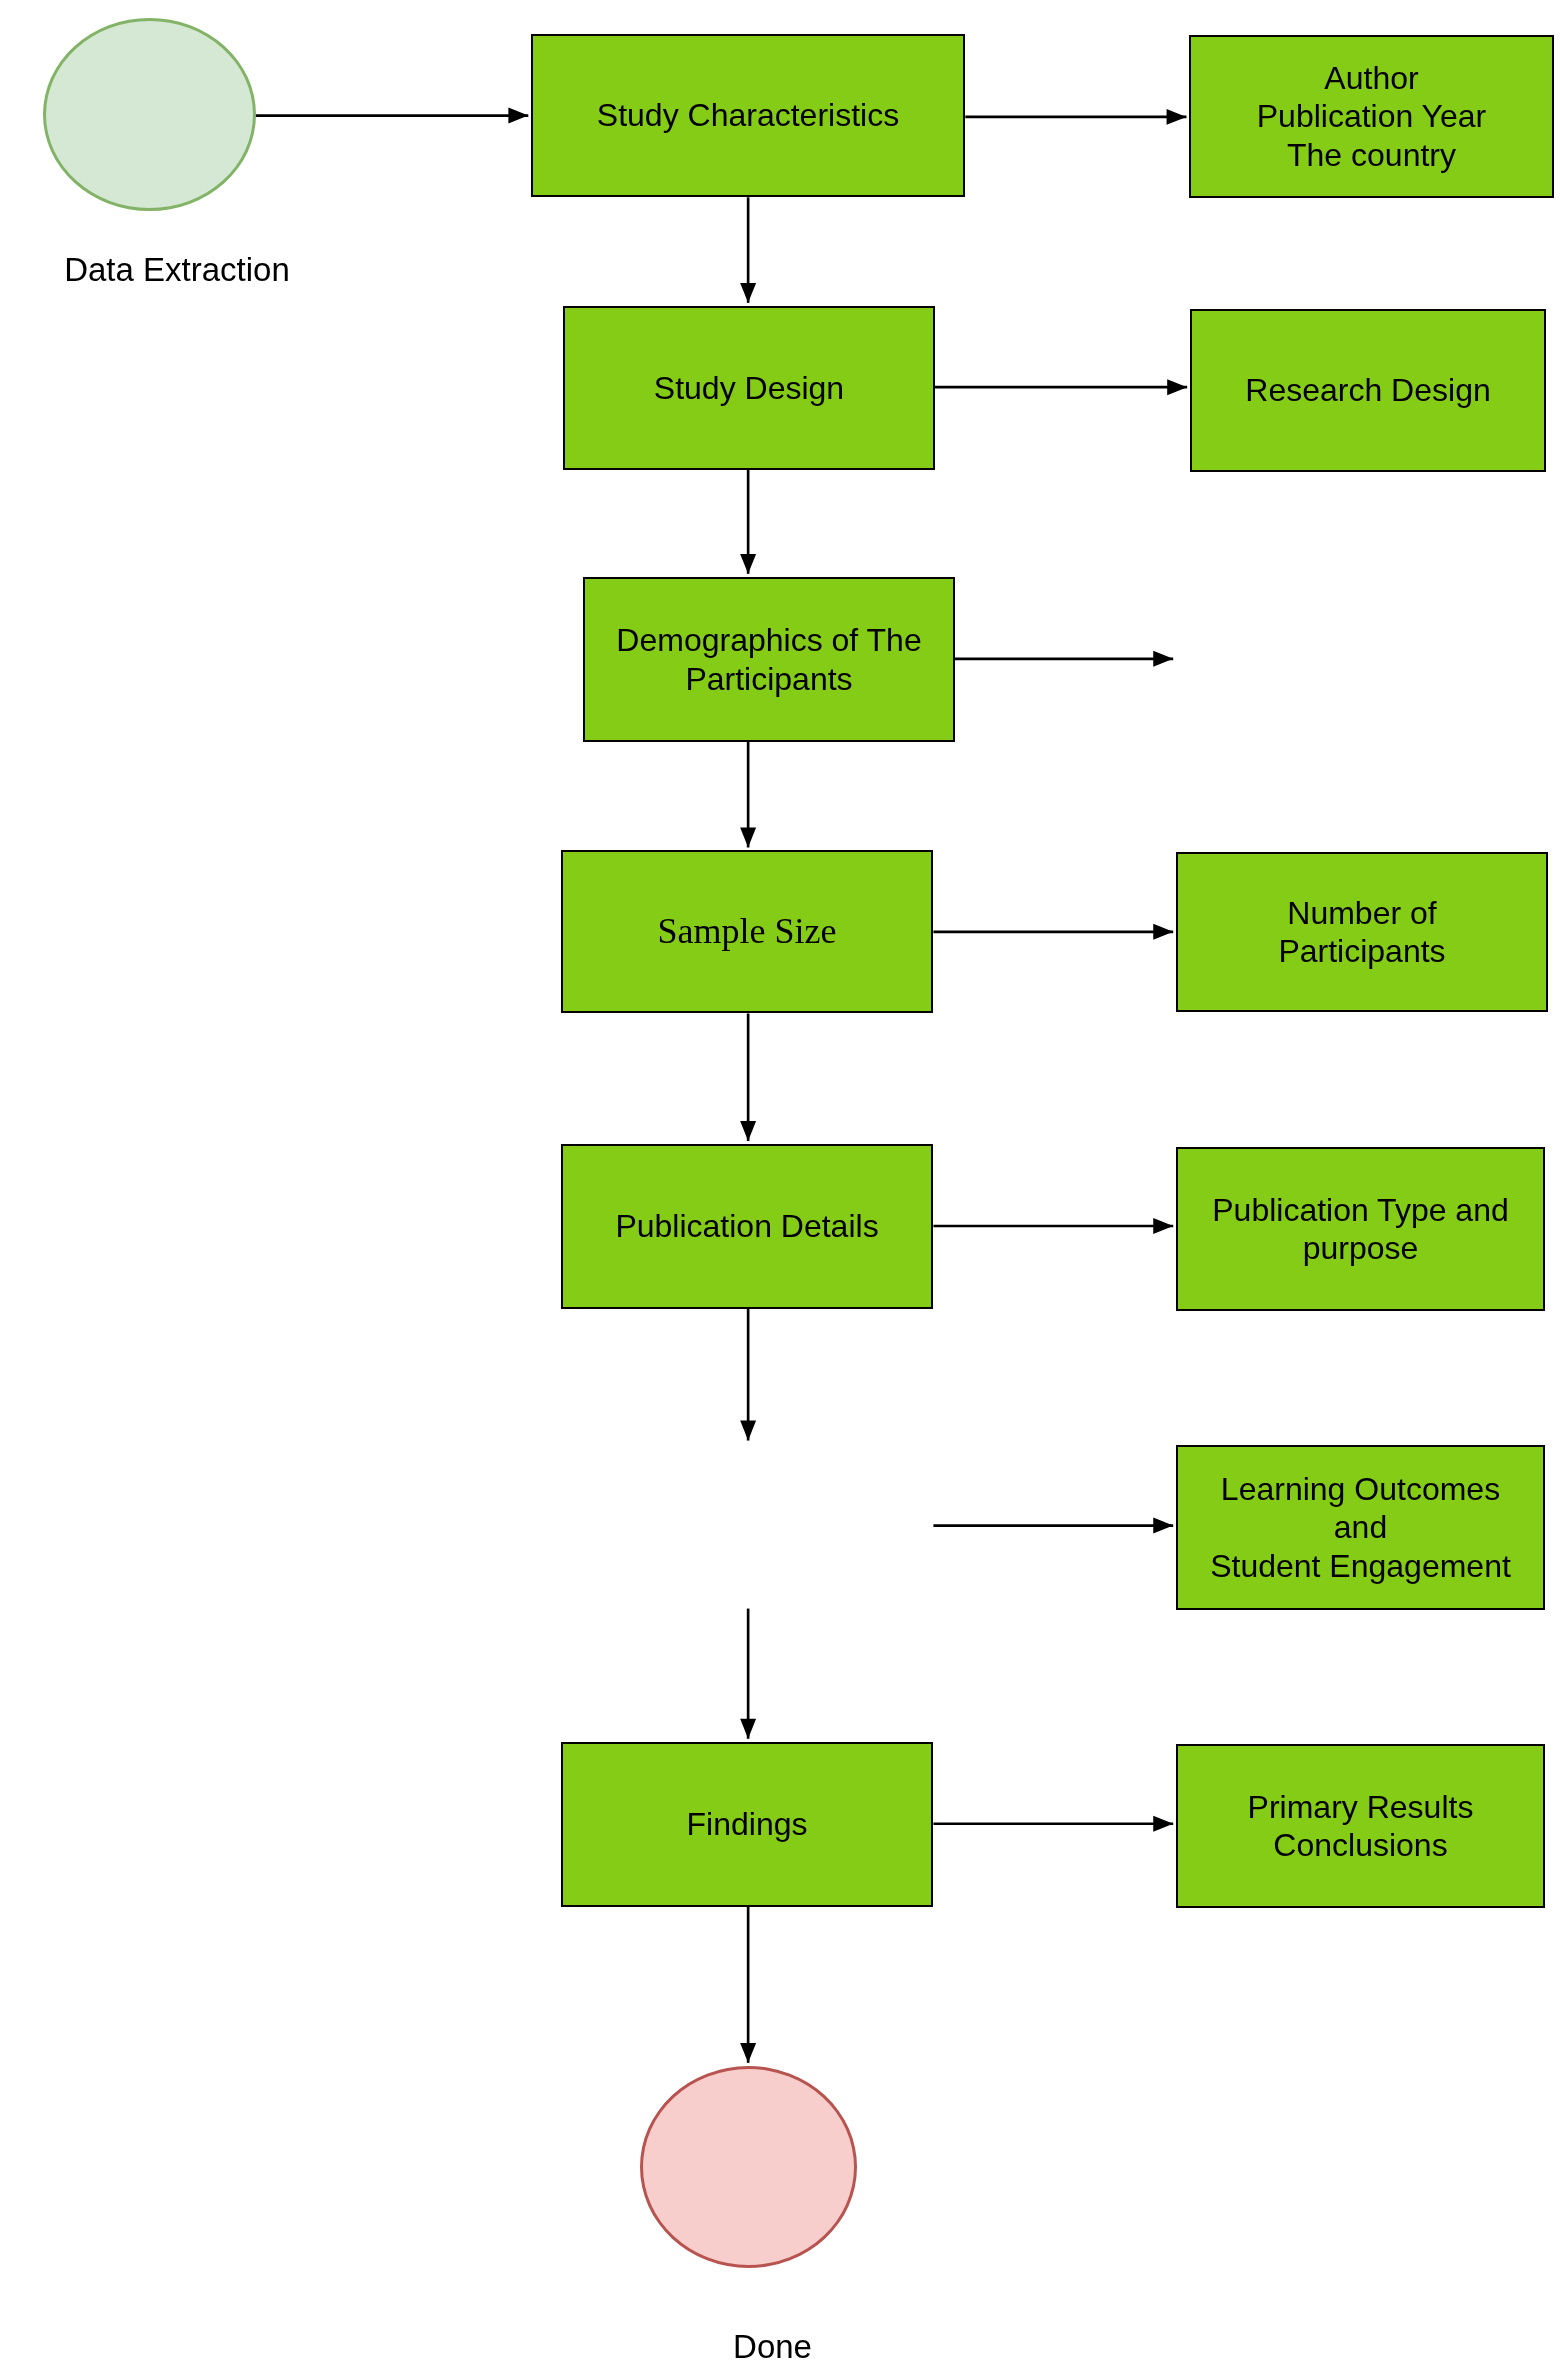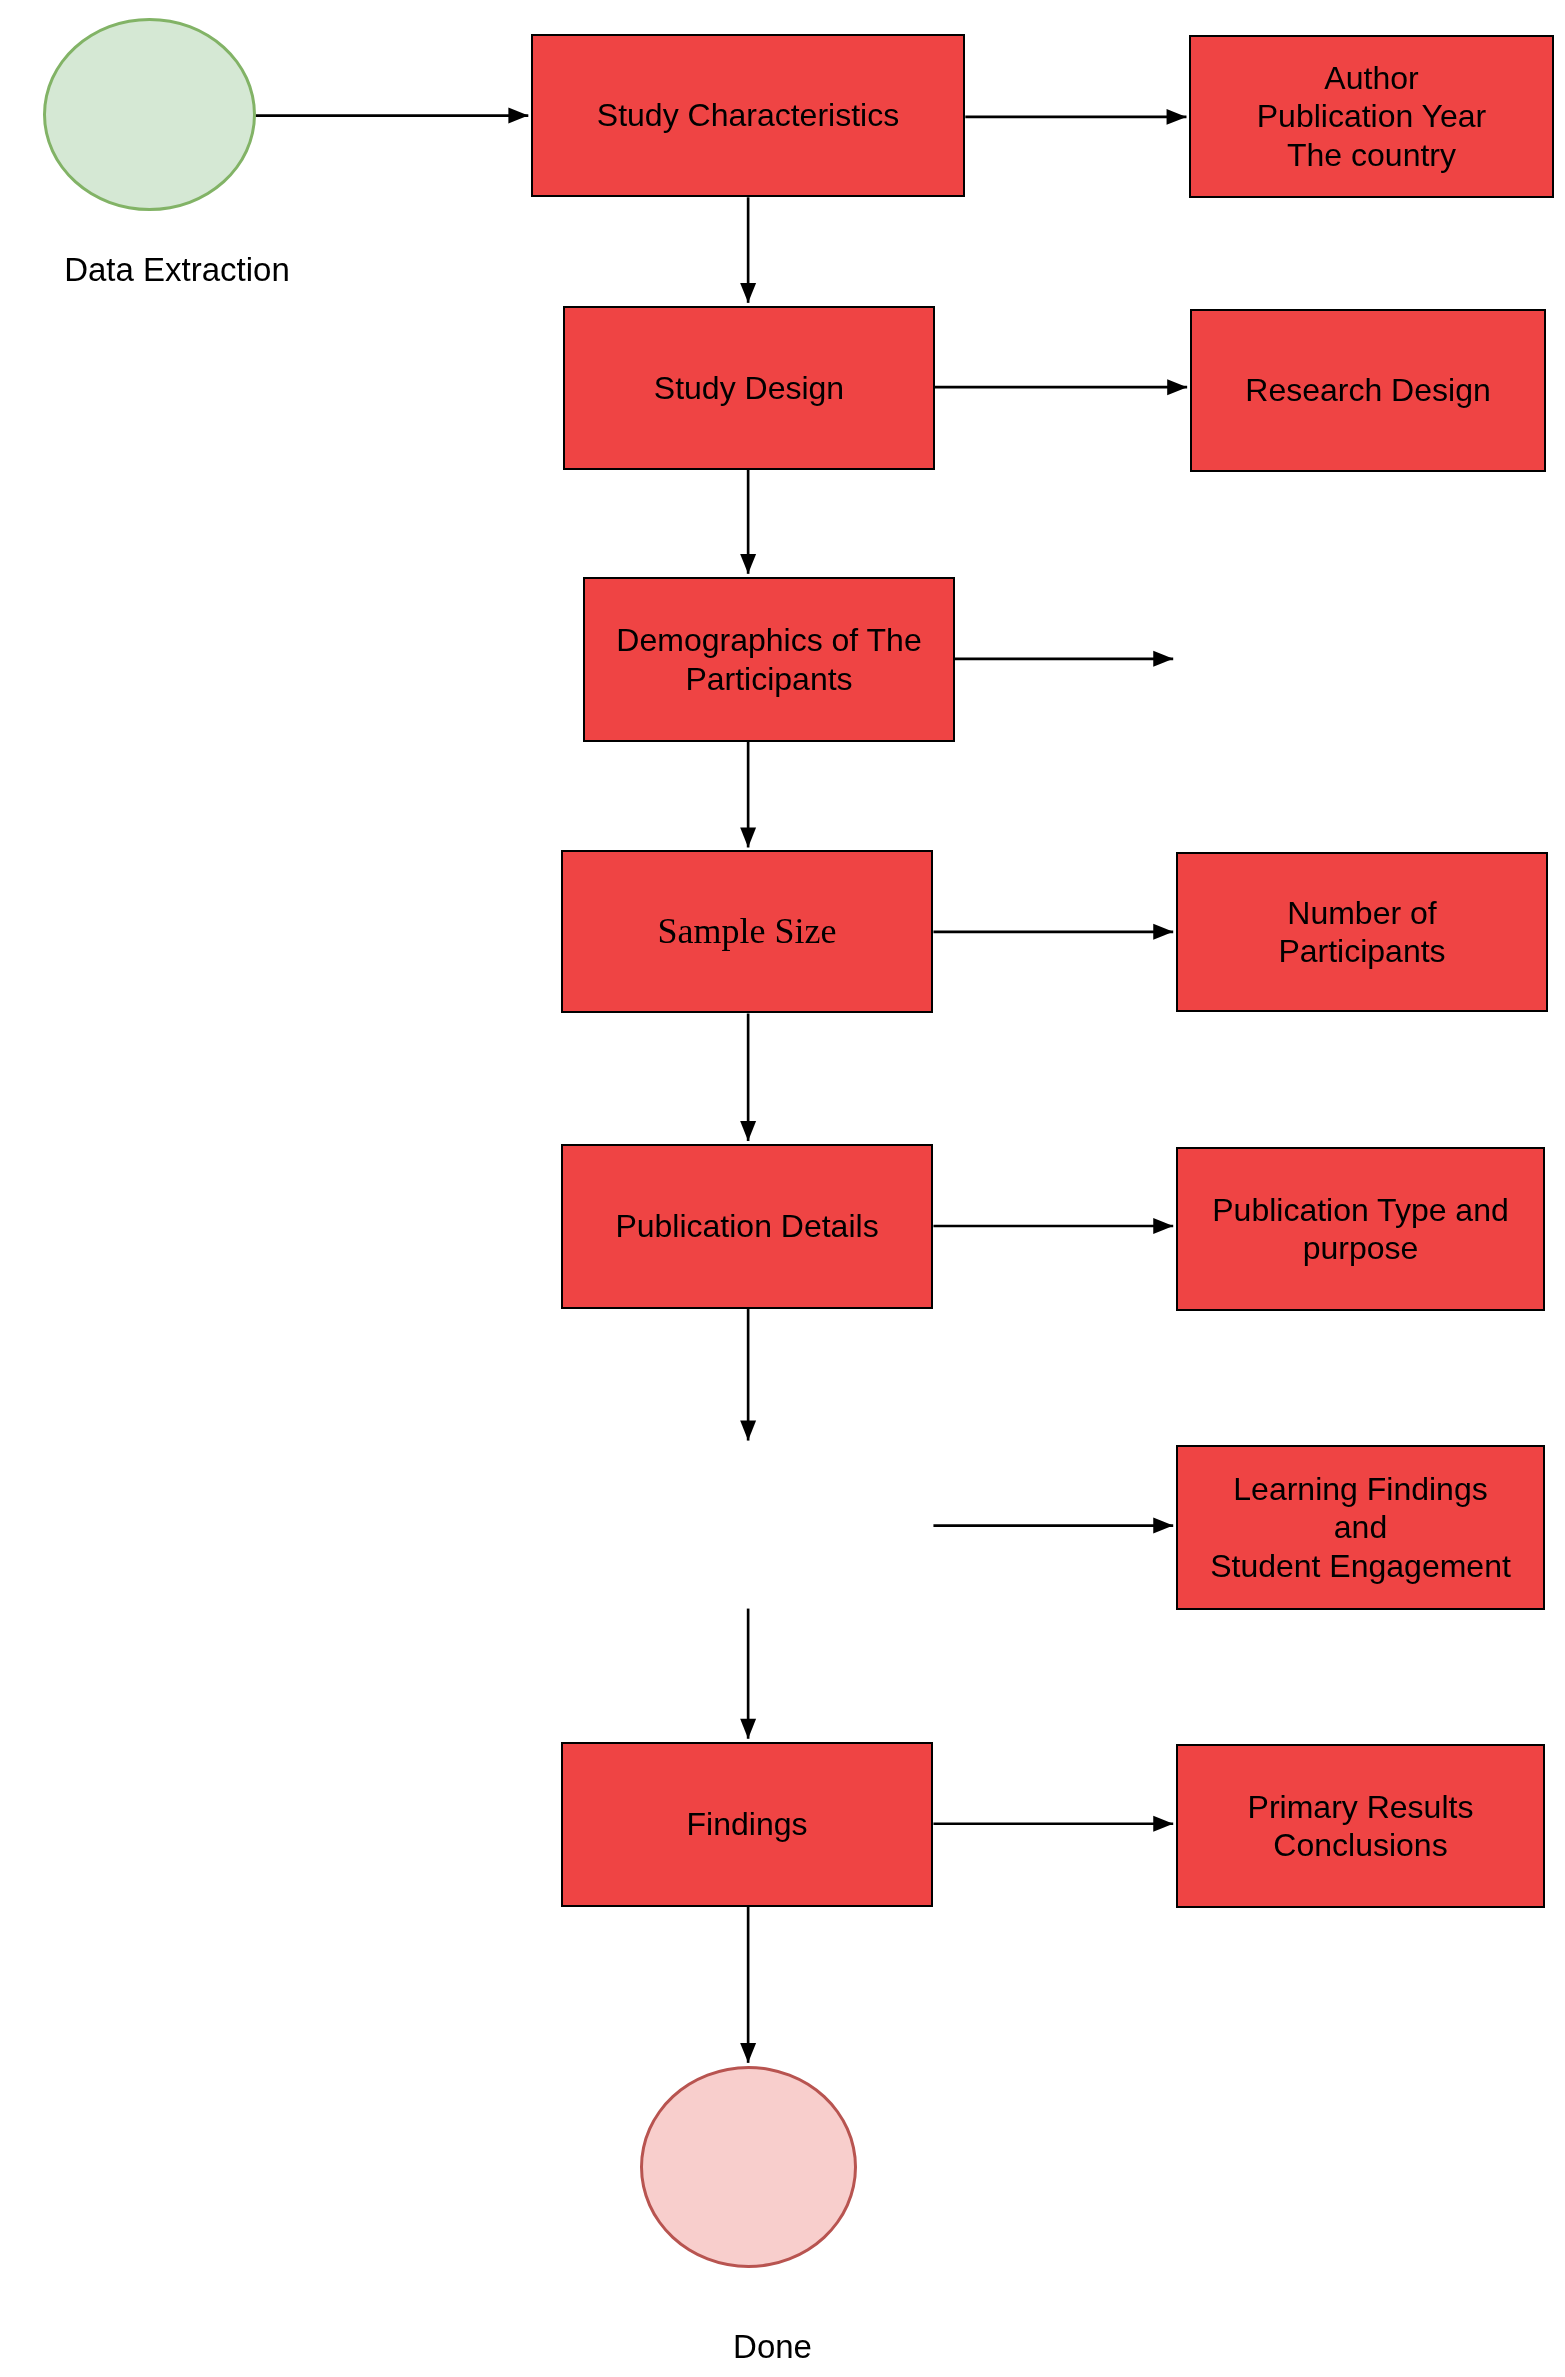--- a/index.html
+++ b/index.html
@@ -8,21 +8,21 @@
     width:1566px;height:2377px;
     background:#ffffff;
     font-family:"Liberation Sans",sans-serif;
     color:#000;
     overflow:hidden;
   }
   .edges{position:absolute;left:0;top:0;}
   .edges line{stroke:#000;stroke-width:4;}
   .box{
     position:absolute;
-    background:#ef4444;
+    background:#84cc16;
     border:2.7px solid #000;
     box-sizing:border-box;
     display:flex;align-items:center;justify-content:center;
     text-align:center;
     font-size:32px;line-height:1.2;
   }
   .box span{white-space:pre-line;}
   .serif span{font-family:"Liberation Serif","DejaVu Serif",serif;font-size:36px;}
   .ellipse{
     position:absolute;border-radius:50%;box-sizing:border-box;
@@ -98,21 +98,21 @@
 
   <div class="box" style="left:561px;top:1144px;width:372px;height:165px">
     <span>Publication Details</span>
   </div>
   <div class="box" style="left:1176px;top:1147px;width:369px;height:164px">
     <span>Publication Type and
 purpose</span>
   </div>
 
   <div class="box" style="left:1176px;top:1445px;width:369px;height:165px">
-    <span>Learning Findings
+    <span>Learning Outcomes
 and
 Student Engagement</span>
   </div>
 
   <div class="box" style="left:561px;top:1742px;width:372px;height:165px">
     <span>Findings</span>
   </div>
   <div class="box" style="left:1176px;top:1744px;width:369px;height:164px">
     <span>Primary Results
 Conclusions</span>

